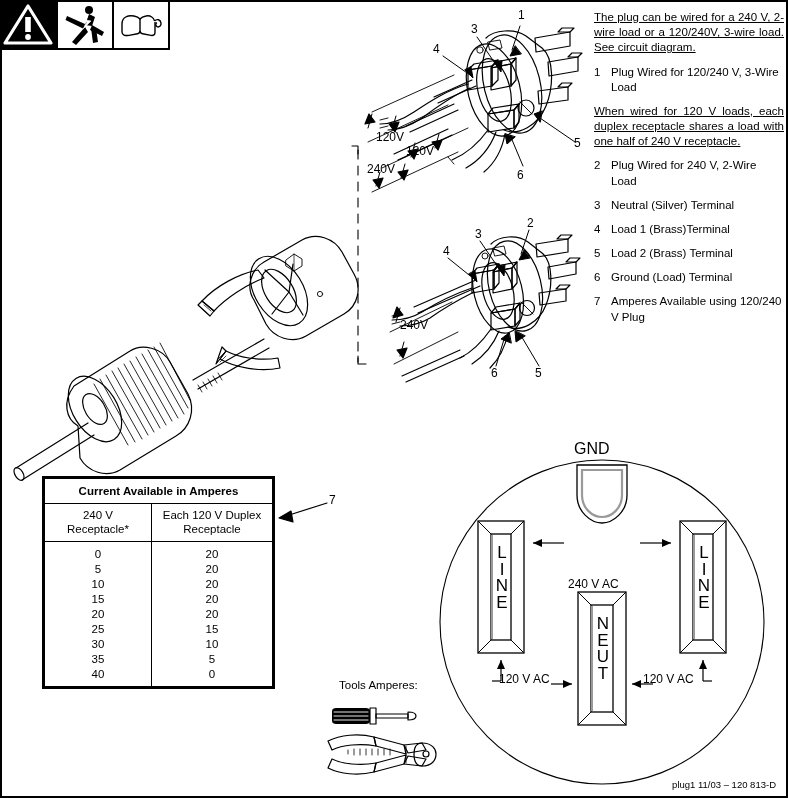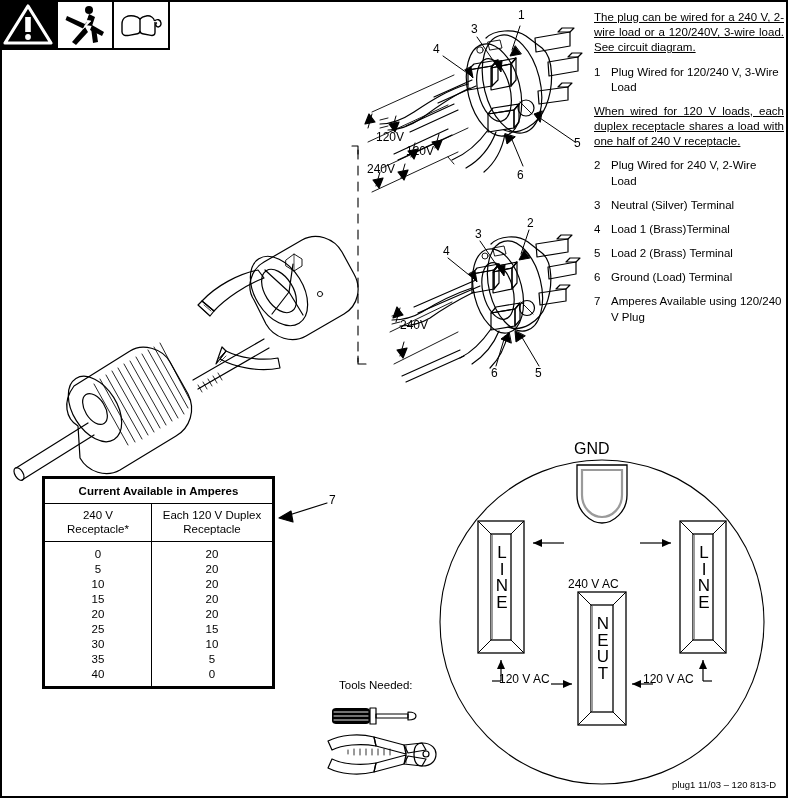--- a/index.html
+++ b/index.html
@@ -537,21 +537,21 @@
                     <td class="t-cell">0</td>
                   </tr>
           </tbody>
               </table>
         </td>
       </tr>
     </tbody>
       </table>
   </div>
 
-  <div class="tools-label">Tools Needed:</div>
+  <div class="tools-label">Tools Amperes:</div>
 
   <div class="gnd-label">GND</div>
   <div class="dim-240">240 V AC</div>
   <div class="dim-120a">120 V AC</div>
   <div class="dim-120b">120 V AC</div>
 
   <div class="slot-letters" style="left:492px;top:543px;width:16px;">
       <div>L</div>
       <div>I</div>
       <div>N</div>

